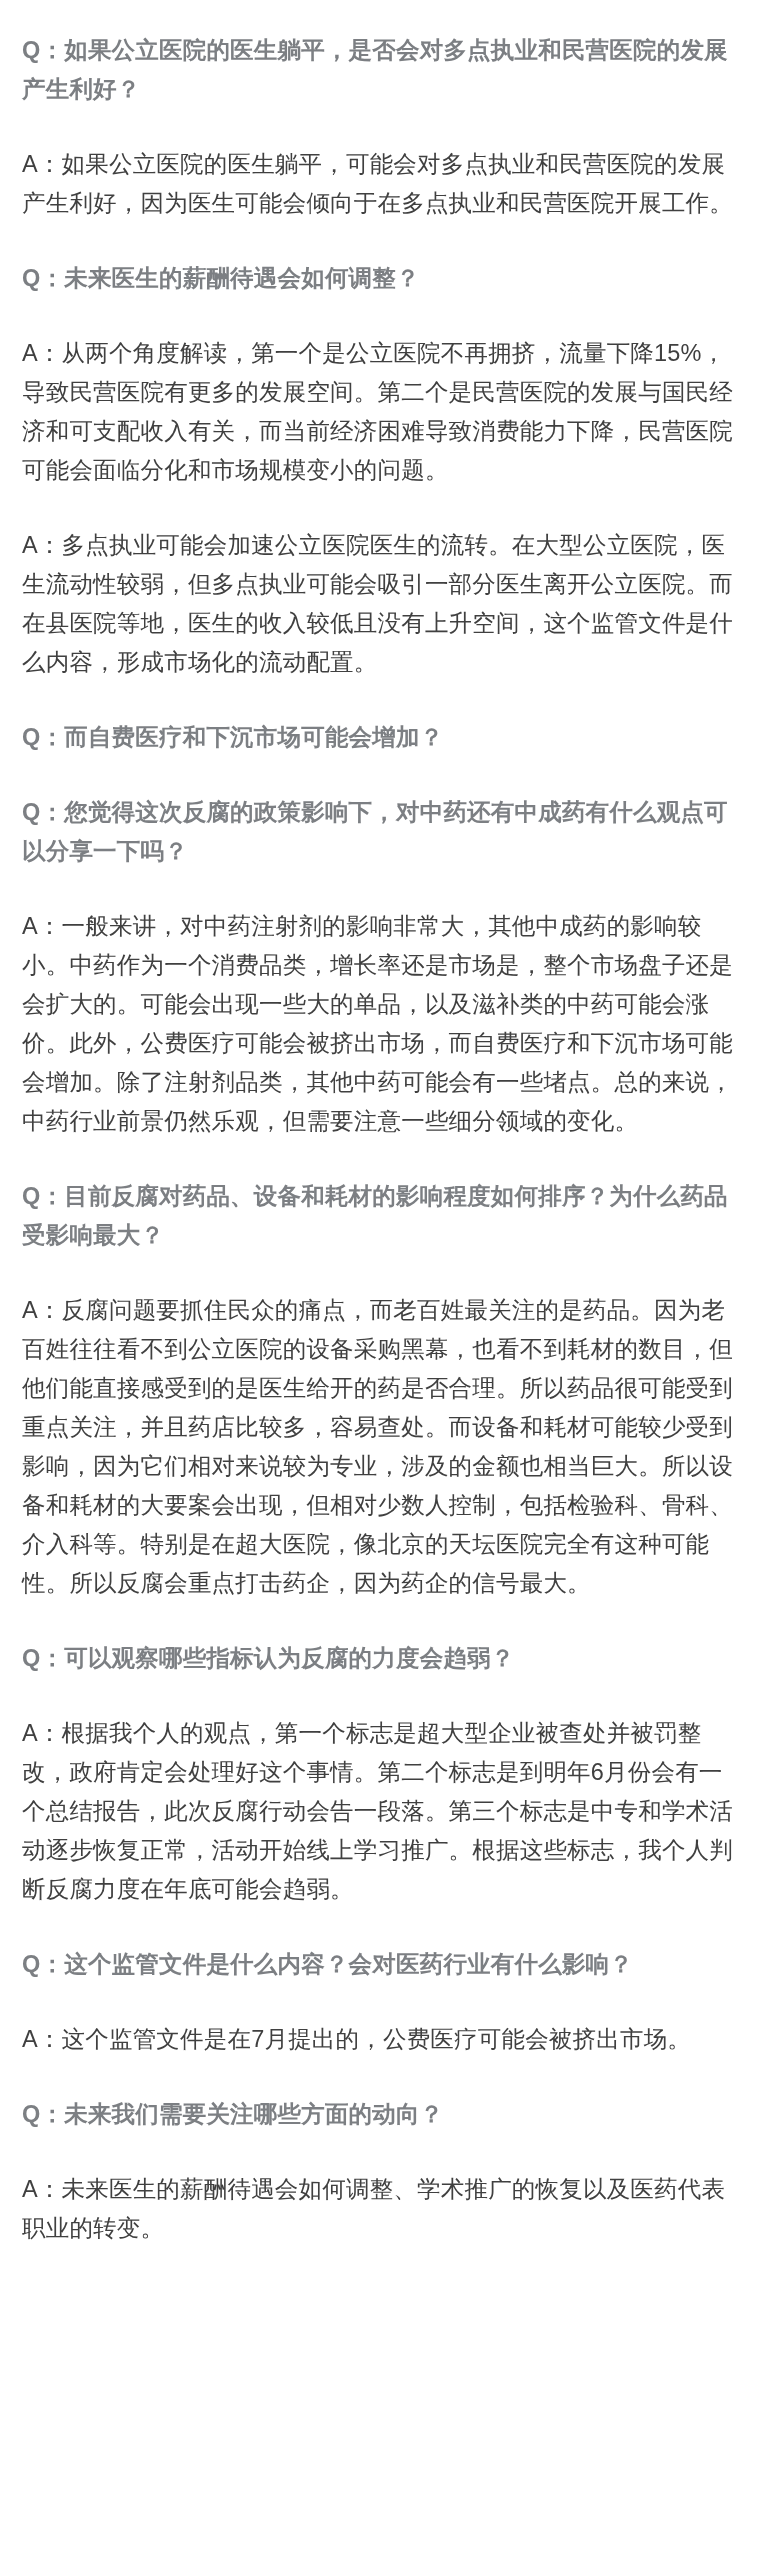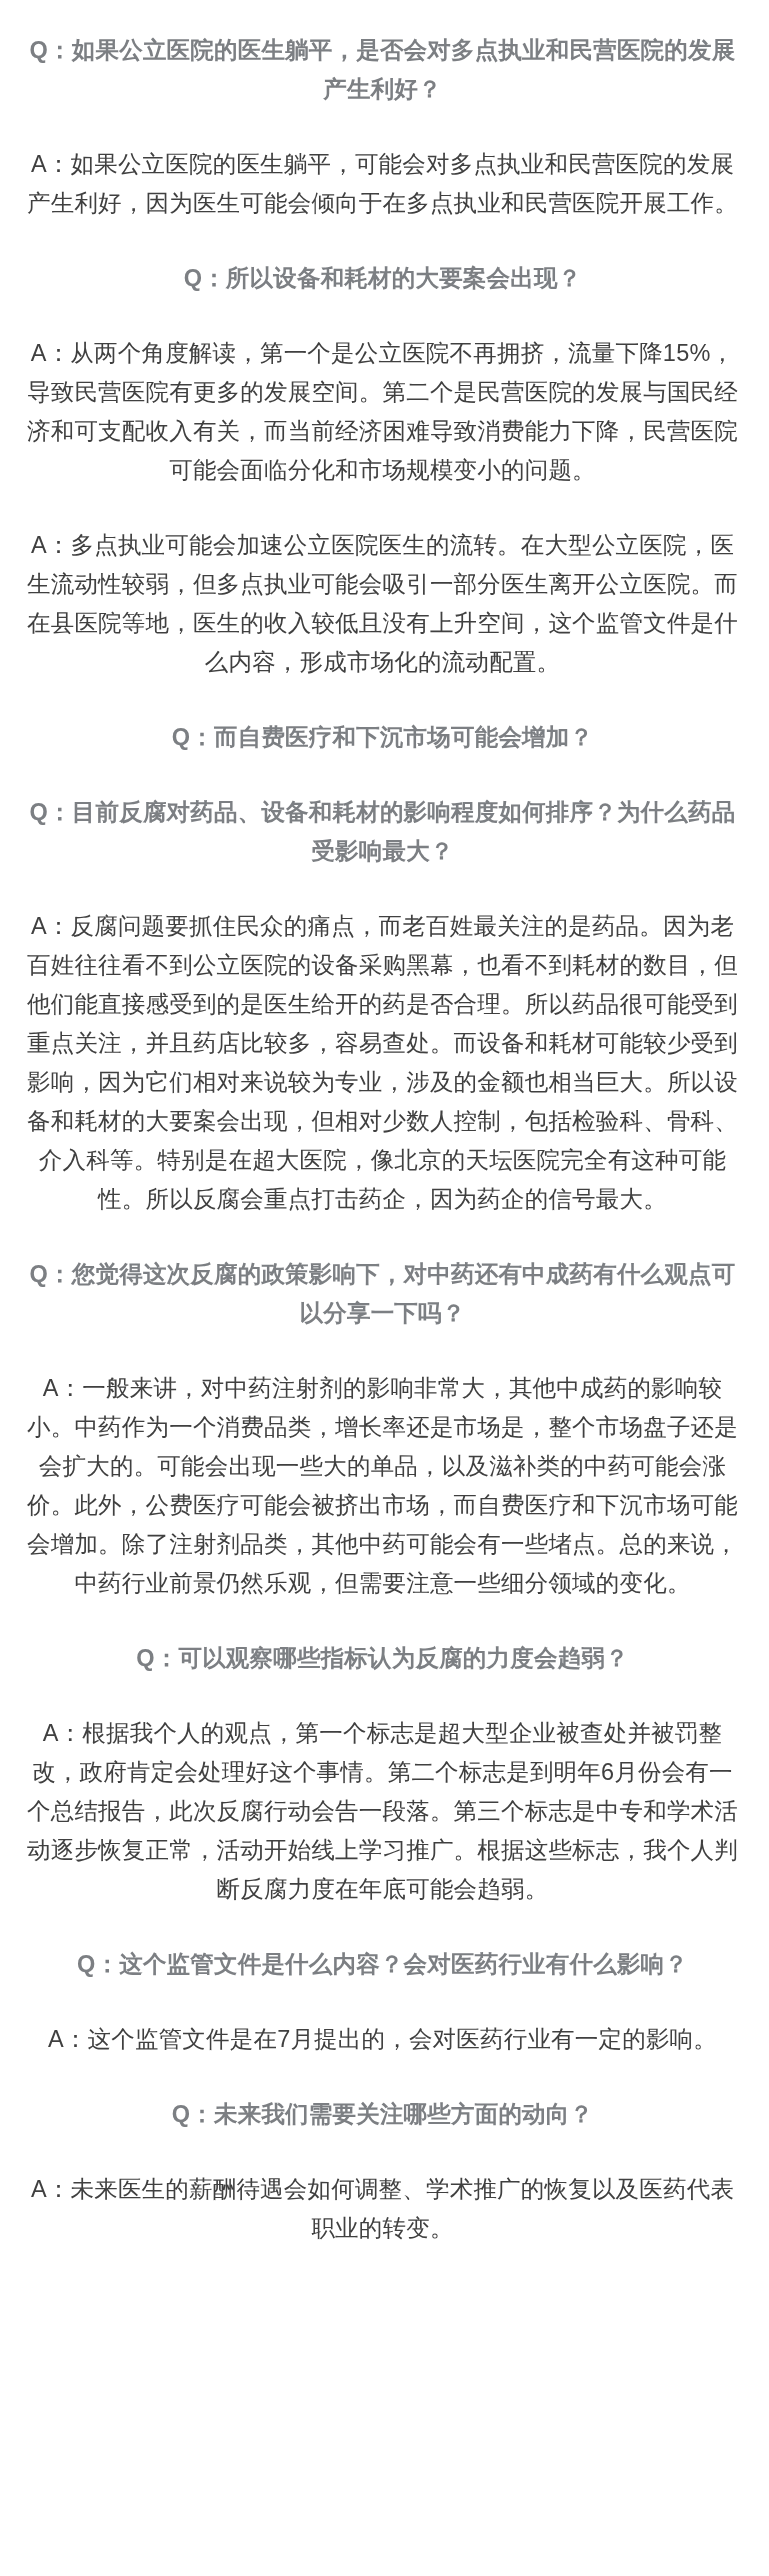--- a/index.html
+++ b/index.html
@@ -10,21 +10,20 @@
   body {
     width: 770px;
     height: 2576px;
     overflow: hidden;
     font-family: "Liberation Sans", "DejaVu Sans", sans-serif;
   }
   .doc {
     box-sizing: border-box;
     width: 770px;
     padding: 31px 27px 0 22px;
-    text-align: center;
   }
   .qa-item {
     margin: 0;
   }
   .doc p {
     margin: 0 0 36px 0;
     font-size: 23.5px;
     line-height: 39px;
     letter-spacing: 0.2px;
     word-break: break-all;
@@ -42,50 +41,50 @@
 <body>
 
 <main class="doc">
 
   <section class="qa-item">
     <p class="q">Q：如果公立医院的医生躺平，是否会对多点执业和民营医院的发展产生利好？</p>
     <p class="a">A：如果公立医院的医生躺平，可能会对多点执业和民营医院的发展产生利好，因为医生可能会倾向于在多点执业和民营医院开展工作。</p>
   </section>
 
   <section class="qa-item">
-    <p class="q">Q：所以设备和耗材的大要案会出现？</p>
+    <p class="q">Q：未来医生的薪酬待遇会如何调整？</p>
     <p class="a">A：从两个角度解读，第一个是公立医院不再拥挤，流量下降15%，导致民营医院有更多的发展空间。第二个是民营医院的发展与国民经济和可支配收入有关，而当前经济困难导致消费能力下降，民营医院可能会面临分化和市场规模变小的问题。</p>
   </section>
 
   <section class="qa-item">
     <p class="a">A：多点执业可能会加速公立医院医生的流转。在大型公立医院，医生流动性较弱，但多点执业可能会吸引一部分医生离开公立医院。而在县医院等地，医生的收入较低且没有上升空间，这个监管文件是什么内容，形成市场化的流动配置。</p>
   </section>
 
   <section class="qa-item">
     <p class="q">Q：而自费医疗和下沉市场可能会增加？</p>
   </section>
 
   <section class="qa-item">
-    <p class="q">Q：目前反腐对药品、设备和耗材的影响程度如何排序？为什么药品受影响最大？</p>
-    <p class="a">A：反腐问题要抓住民众的痛点，而老百姓最关注的是药品。因为老百姓往往看不到公立医院的设备采购黑幕，也看不到耗材的数目，但他们能直接感受到的是医生给开的药是否合理。所以药品很可能受到重点关注，并且药店比较多，容易查处。而设备和耗材可能较少受到影响，因为它们相对来说较为专业，涉及的金额也相当巨大。所以设备和耗材的大要案会出现，但相对少数人控制，包括检验科、骨科、介入科等。特别是在超大医院，像北京的天坛医院完全有这种可能性。所以反腐会重点打击药企，因为药企的信号最大。</p>
+    <p class="q">Q：您觉得这次反腐的政策影响下，对中药还有中成药有什么观点可以分享一下吗？</p>
+    <p class="a">A：一般来讲，对中药注射剂的影响非常大，其他中成药的影响较小。中药作为一个消费品类，增长率还是市场是，整个市场盘子还是会扩大的。可能会出现一些大的单品，以及滋补类的中药可能会涨价。此外，公费医疗可能会被挤出市场，而自费医疗和下沉市场可能会增加。除了注射剂品类，其他中药可能会有一些堵点。总的来说，中药行业前景仍然乐观，但需要注意一些细分领域的变化。</p>
   </section>
 
   <section class="qa-item">
-    <p class="q">Q：您觉得这次反腐的政策影响下，对中药还有中成药有什么观点可以分享一下吗？</p>
-    <p class="a">A：一般来讲，对中药注射剂的影响非常大，其他中成药的影响较小。中药作为一个消费品类，增长率还是市场是，整个市场盘子还是会扩大的。可能会出现一些大的单品，以及滋补类的中药可能会涨价。此外，公费医疗可能会被挤出市场，而自费医疗和下沉市场可能会增加。除了注射剂品类，其他中药可能会有一些堵点。总的来说，中药行业前景仍然乐观，但需要注意一些细分领域的变化。</p>
+    <p class="q">Q：目前反腐对药品、设备和耗材的影响程度如何排序？为什么药品受影响最大？</p>
+    <p class="a">A：反腐问题要抓住民众的痛点，而老百姓最关注的是药品。因为老百姓往往看不到公立医院的设备采购黑幕，也看不到耗材的数目，但他们能直接感受到的是医生给开的药是否合理。所以药品很可能受到重点关注，并且药店比较多，容易查处。而设备和耗材可能较少受到影响，因为它们相对来说较为专业，涉及的金额也相当巨大。所以设备和耗材的大要案会出现，但相对少数人控制，包括检验科、骨科、介入科等。特别是在超大医院，像北京的天坛医院完全有这种可能性。所以反腐会重点打击药企，因为药企的信号最大。</p>
   </section>
 
   <section class="qa-item">
     <p class="q">Q：可以观察哪些指标认为反腐的力度会趋弱？</p>
     <p class="a">A：根据我个人的观点，第一个标志是超大型企业被查处并被罚整改，政府肯定会处理好这个事情。第二个标志是到明年6月份会有一个总结报告，此次反腐行动会告一段落。第三个标志是中专和学术活动逐步恢复正常，活动开始线上学习推广。根据这些标志，我个人判断反腐力度在年底可能会趋弱。</p>
   </section>
 
   <section class="qa-item">
     <p class="q">Q：这个监管文件是什么内容？会对医药行业有什么影响？</p>
-    <p class="a">A：这个监管文件是在7月提出的，会对医药行业有一定的影响。</p>
+    <p class="a">A：这个监管文件是在7月提出的，公费医疗可能会被挤出市场。</p>
   </section>
 
   <section class="qa-item">
     <p class="q">Q：未来我们需要关注哪些方面的动向？</p>
     <p class="a">A：未来医生的薪酬待遇会如何调整、学术推广的恢复以及医药代表职业的转变。</p>
   </section>
 
 </main>
 
 

